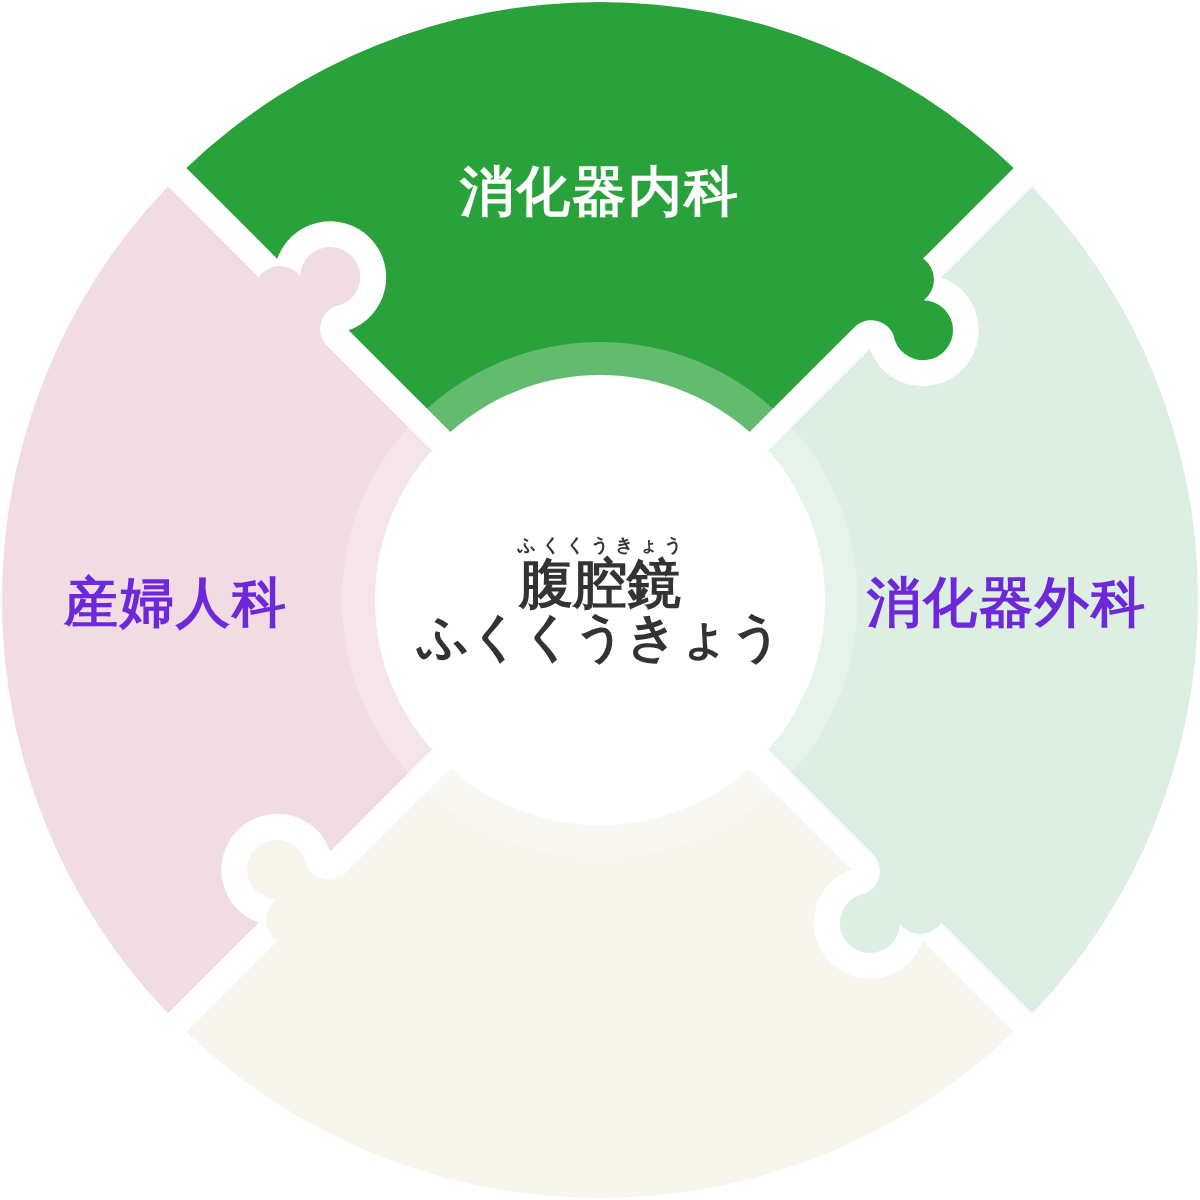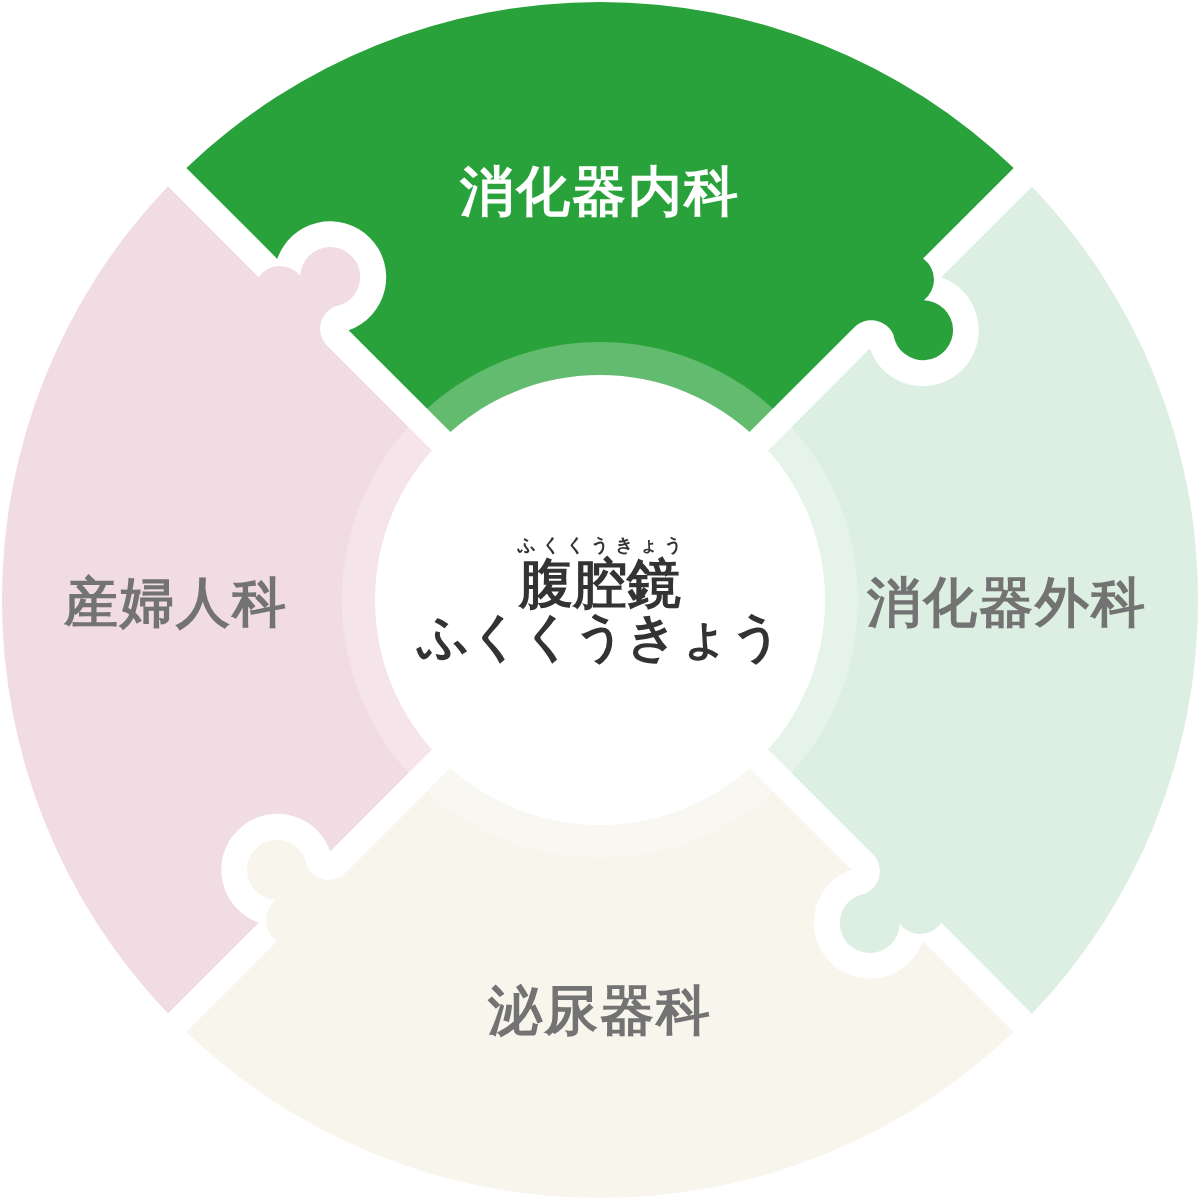--- a/index.html
+++ b/index.html
@@ -19,21 +19,21 @@
     position: absolute;
     inset: 0;
     display: block;
   }
   .label {
     position: absolute;
     transform: translate(-50%, -50%);
     white-space: nowrap;
     font-weight: bold;
     font-size: 54px;
-    color: #737373;
+    color: #6d28d9;
     letter-spacing: 2px;
   }
   .label.top-label {
     color: #ffffff;
     left: 600px;
     top: 192px;
   }
   .label.right-label {
     left: 1007px;
     top: 603px;
@@ -100,21 +100,20 @@
 
     <circle cx="600" cy="600" r="258" fill="#ffffff" opacity="0.27"></circle>
 
     <circle cx="600" cy="600" r="225" fill="#ffffff"></circle>
   </svg>
 
   <div class="label right-label">消化器外科</div>
 
   <div class="label top-label">消化器内科</div>
 
-  <div class="label bottom-label">泌尿器科</div>
 
   <div class="label left-label">産婦人科</div>
 
   <div class="center-block">
     <div class="furigana">ふくくうきょう</div>
     <div class="center-title">腹腔鏡</div>
     <div class="center-subtitle">ふくくうきょう</div>
   </div>
 
 </div>

